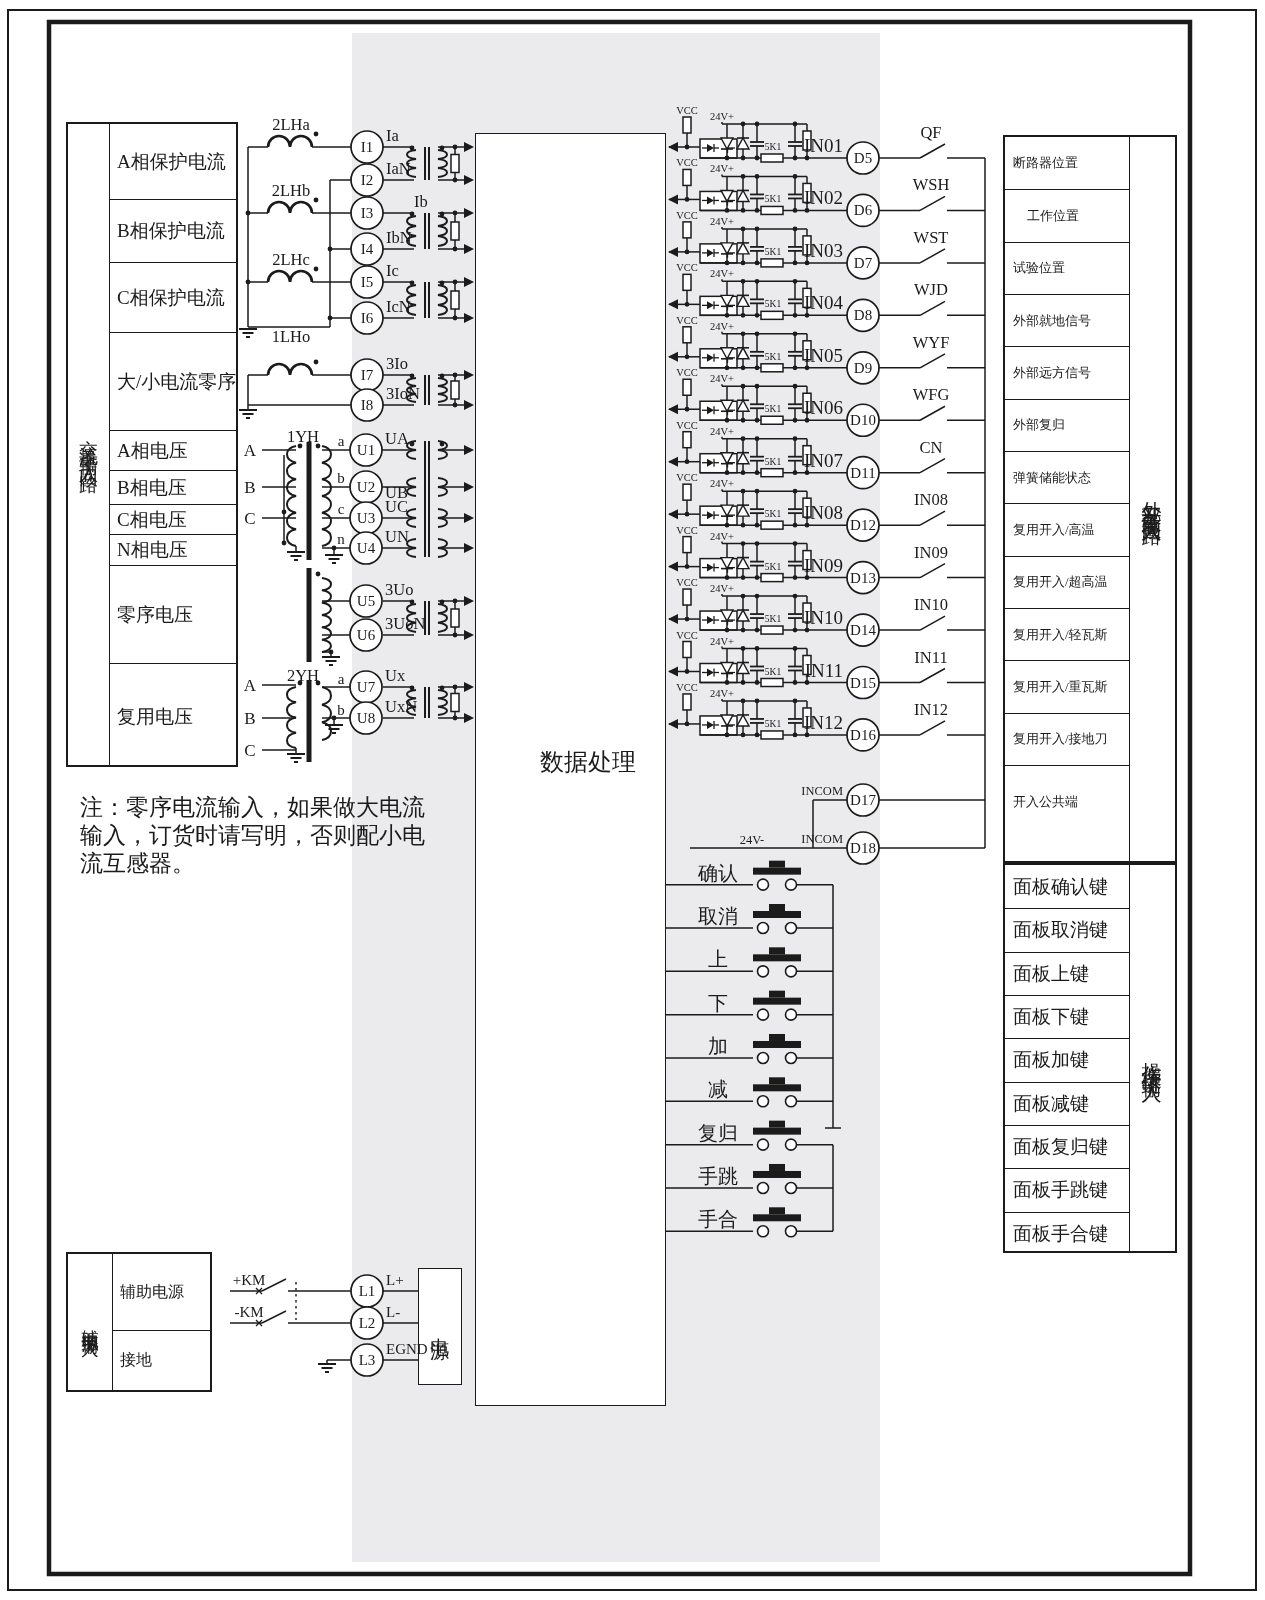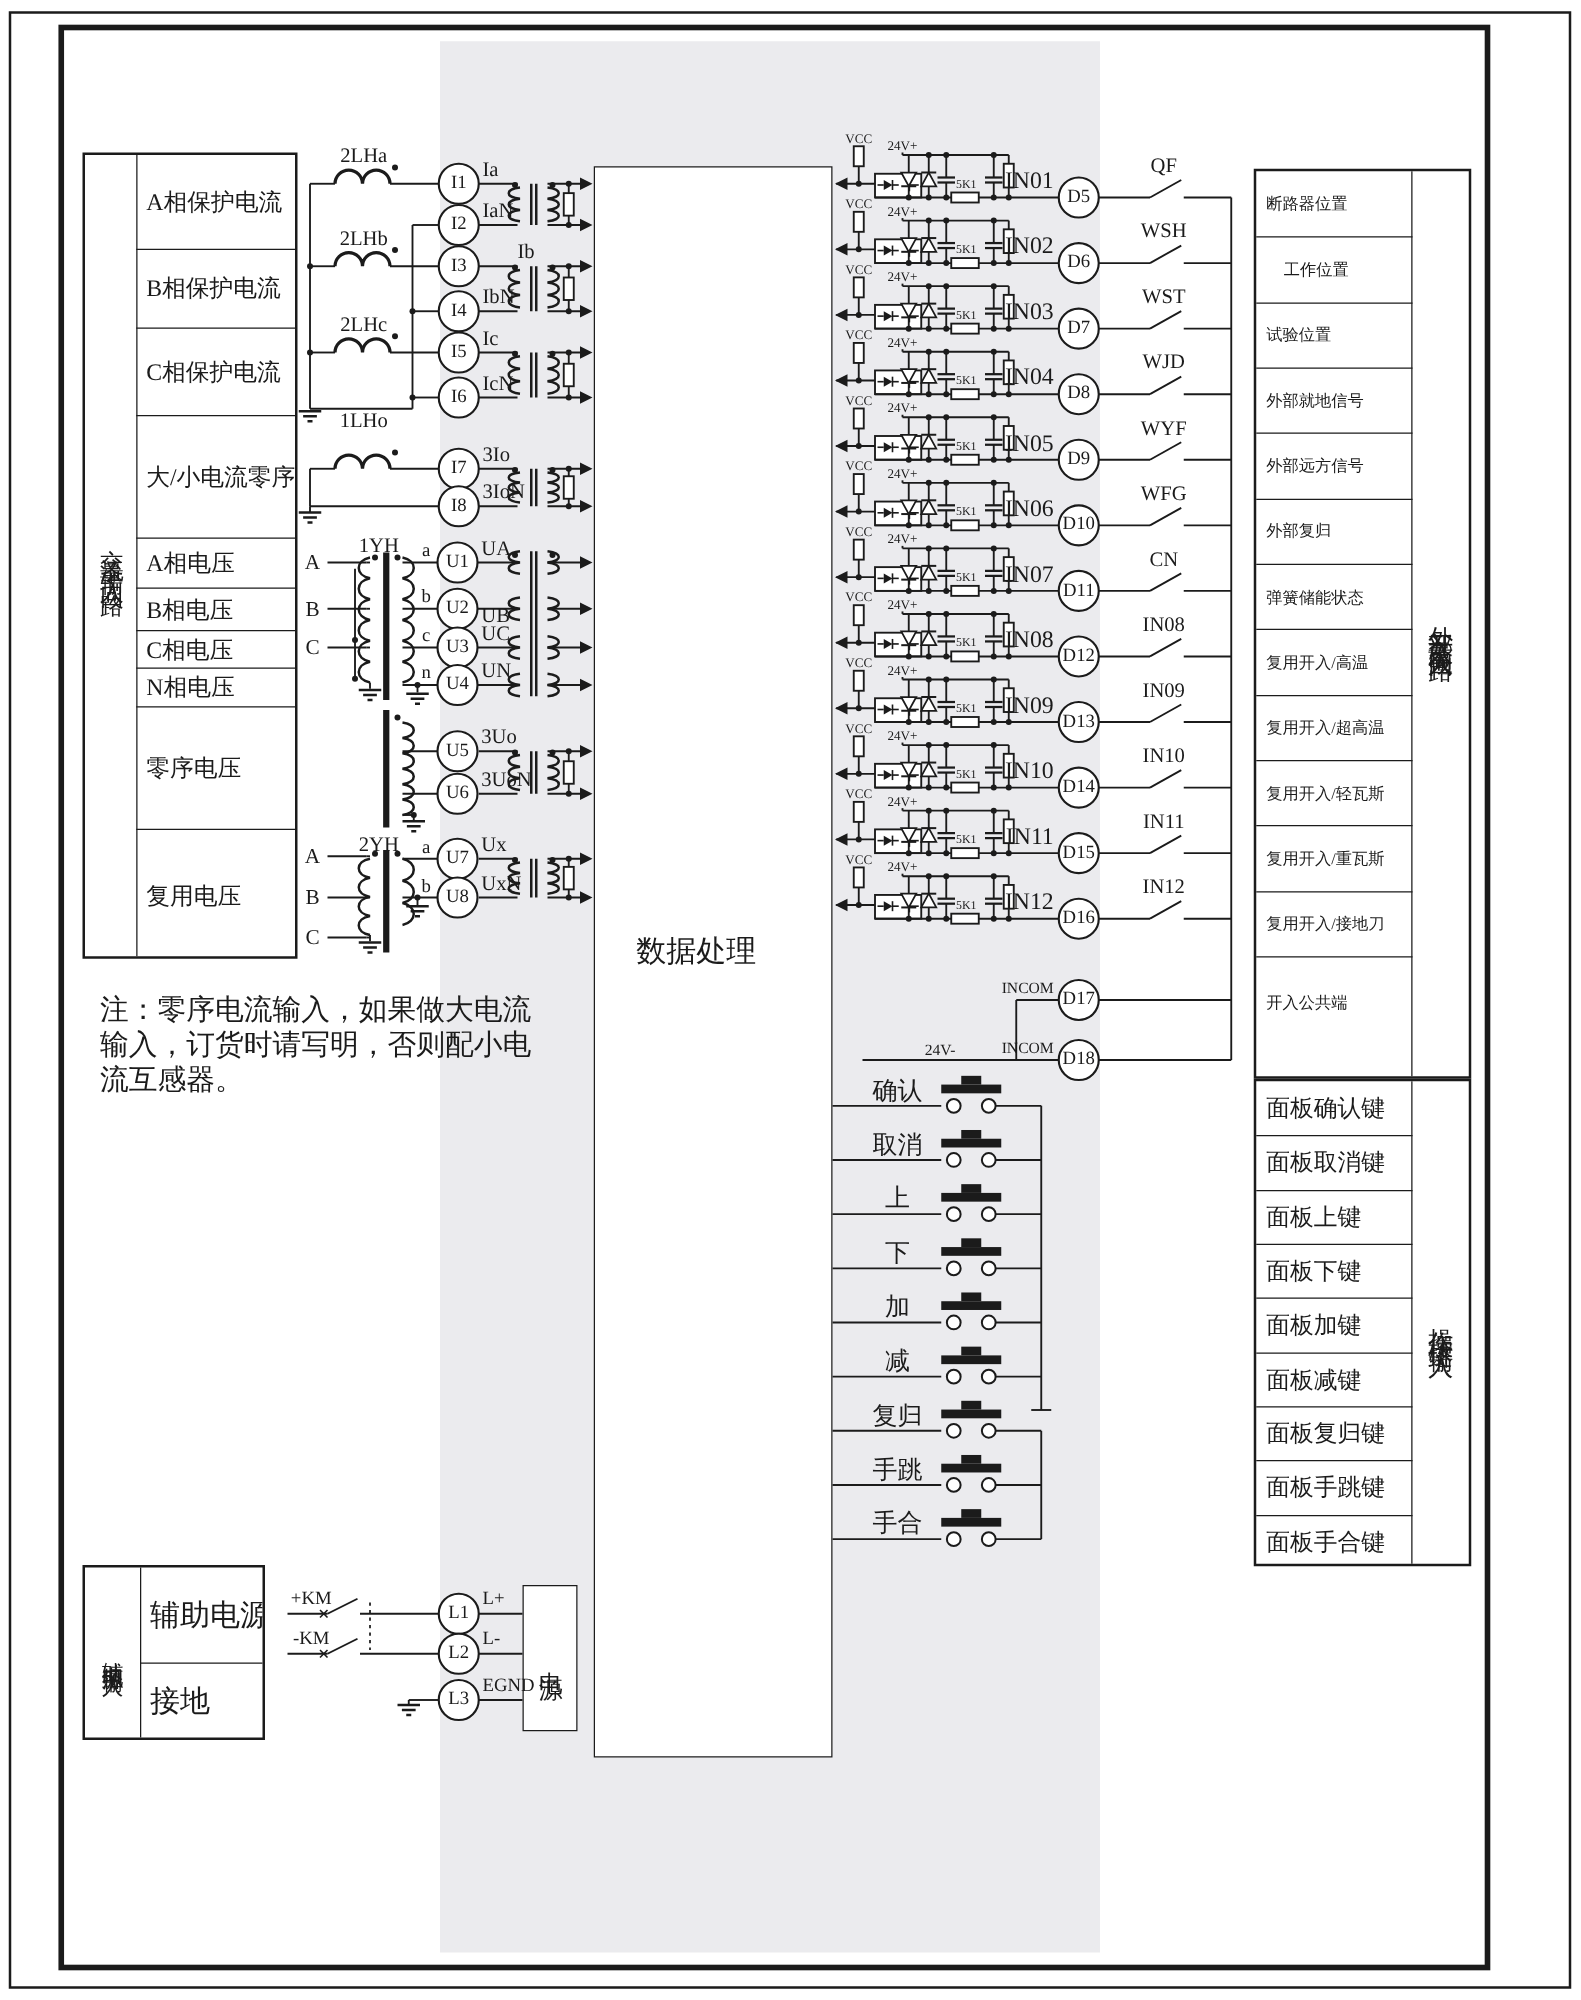--- a/index.html
+++ b/index.html
@@ -15,21 +15,21 @@
   .f17{font-size:17px}.f19{font-size:19px}.f20{font-size:20px}.f24{font-size:24px}
   .vtext{writing-mode:vertical-rl;text-orientation:upright}
   .ls6{letter-spacing:6px}.ls3{letter-spacing:3px}.ls4{letter-spacing:4px}.ls2{letter-spacing:2px}.ls5{letter-spacing:5px}
   .tbl{position:absolute;border:2px solid #1b1b1b;box-sizing:border-box;background:transparent}
   .vcol{position:absolute;top:0;bottom:0;display:flex;align-items:center;justify-content:center}
   .vcolL{left:0;border-right:1.6px solid #1b1b1b}
   .vcolR{right:0;border-left:1.6px solid #1b1b1b}
   .trow{position:absolute;box-sizing:border-box;display:flex;align-items:center;
         padding-left:8px;white-space:nowrap;overflow:hidden}
   .trow.bt{border-top:1.6px solid #1b1b1b}
-  .acfont{font-size:19px}.rt1font{font-size:13px}.rt2font{font-size:19px}.auxfont{font-size:24px}
+  .acfont{font-size:19px}.rt1font{font-size:13px}.rt2font{font-size:19px}.auxfont{font-size:16px}
   .note{position:absolute;left:80px;top:794px;width:400px;font-size:23px;line-height:28px}
 </style>
 </head>
 <body>
 
 <div class="page">
   <div class="band"></div>
 
   <div class="wbox" id="procBox" style="left:475px;top:133px;width:191px;height:1273px"></div>
   <div class="wbox" id="pwrBox" style="left:418px;top:1268px;width:44px;height:117px"></div>
@@ -534,21 +534,21 @@
         </div>
       </div>
   </div>
 
   <div class="note">
     <div>注：零序电流输入，如果做大电流</div>
     <div>输入，订货时请写明，否则配小电</div>
     <div>流互感器。</div>
   </div>
 
-  <span class="lab f24" style="left:557px;top:762px">数据处理</span>
+  <span class="lab f24" style="left:588px;top:762px">数据处理</span>
   <span class="lab vtext f19 ls5" style="left:440px;top:1327px">电源</span>
 
   <div id="labels">
       <span class="lab f16" style="left: 291px; top: 125px;">2LHa</span>
       <span class="lab f16" style="left: 291px; top: 191px;">2LHb</span>
       <span class="lab f16" style="left: 291px; top: 260px;">2LHc</span>
       <span class="lab f16" style="left: 291px; top: 337px;">1LHo</span>
       <span class="lab f15" style="left: 367px; top: 147px;">I1</span>
       <span class="lab l f16" style="left: 386px; top: 136px;">Ia</span>
       <span class="lab f15" style="left: 367px; top: 180px;">I2</span>

